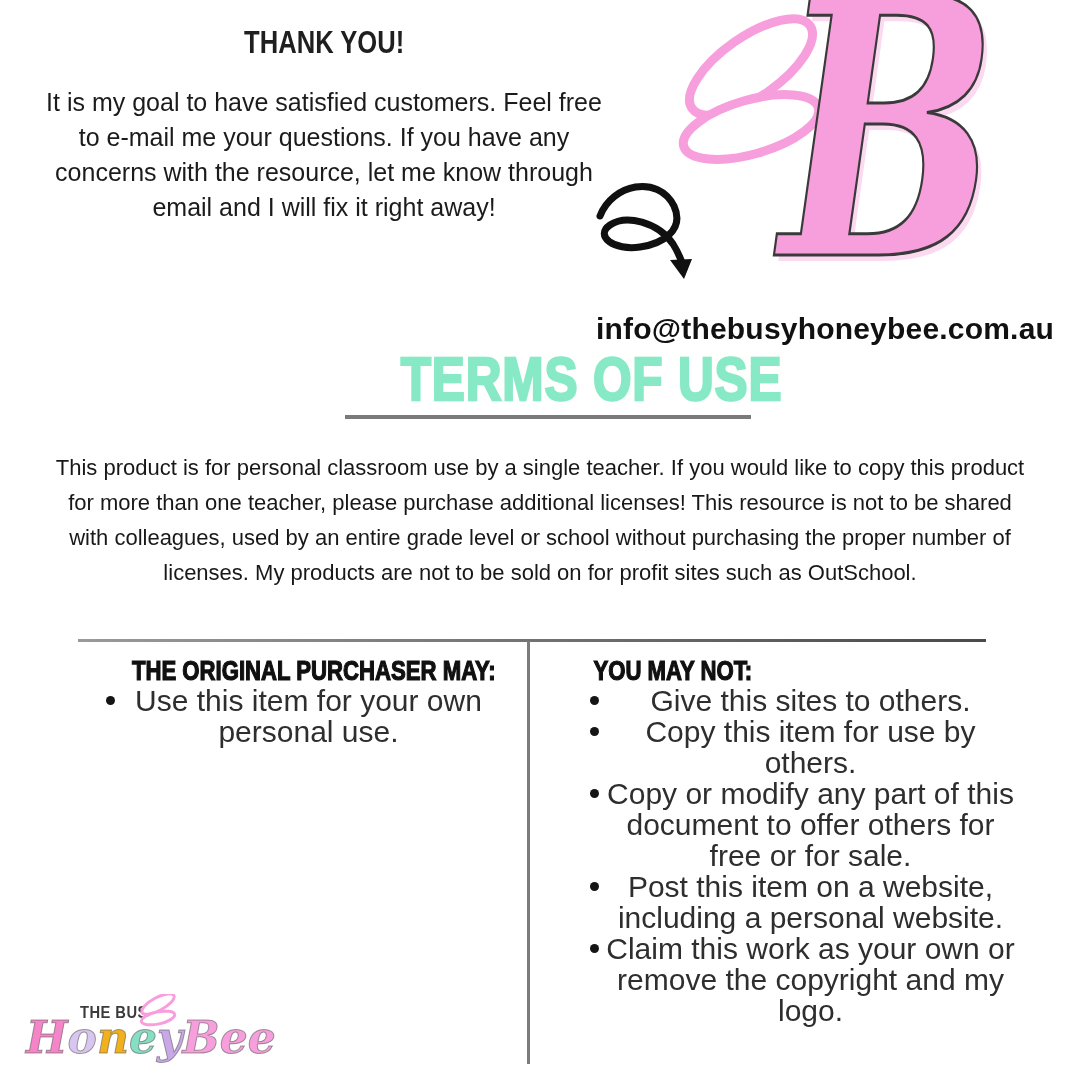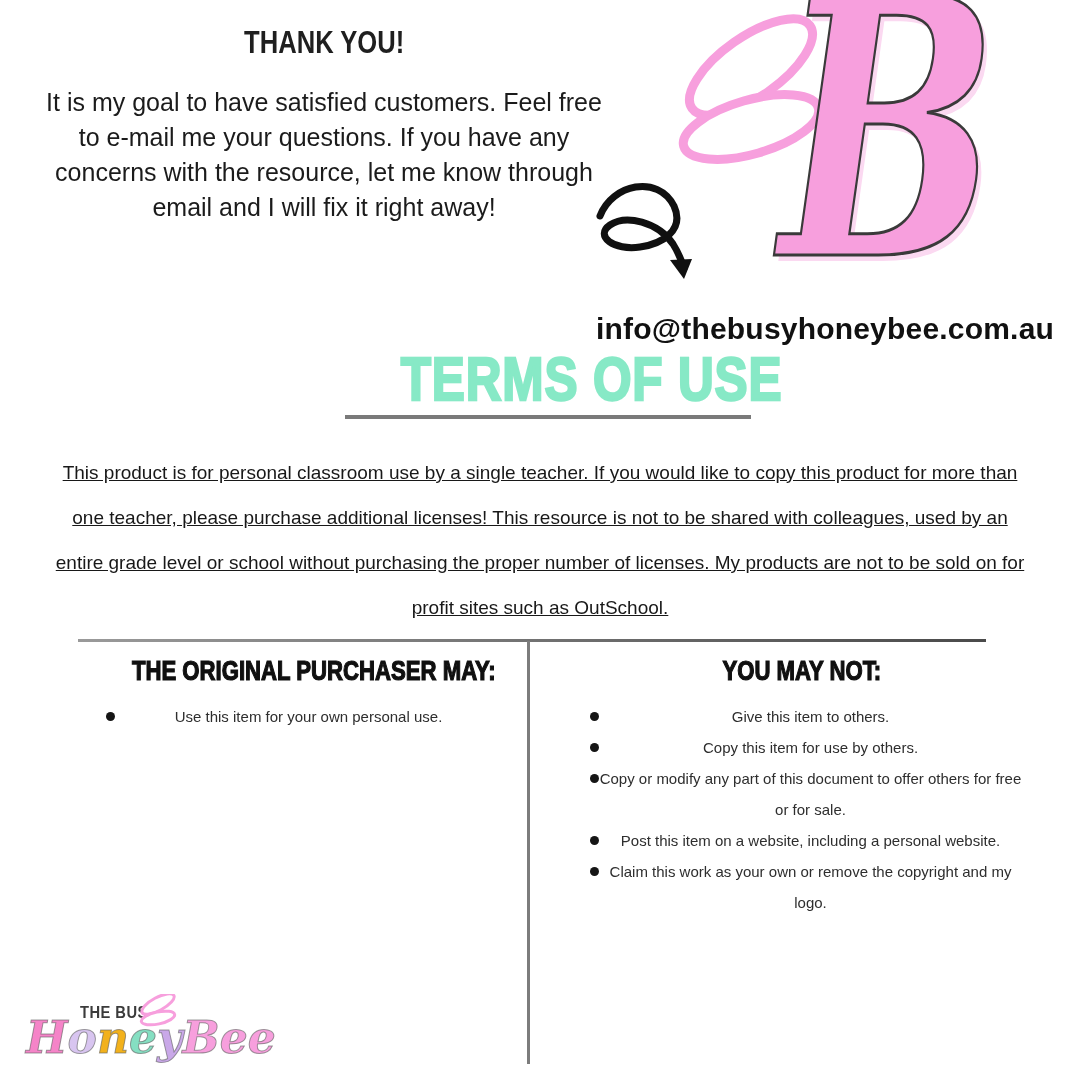--- a/index.html
+++ b/index.html
@@ -33,33 +33,33 @@
     position:absolute; left:596px; top:312px; width:450px; text-align:center;
     font-weight:700; font-size:30px; color:#111; letter-spacing:.2px;
   }
   
   .terms-head-wrap { position:absolute; left:270px; top:348px; width:560px; text-align:right; }
   .terms-title { font-size:62px; color:#87e9c6; -webkit-text-stroke:2.5px #87e9c6; letter-spacing:1px; }
   .terms-underline { position:absolute; left:345px; top:415px; width:406px; height:4px; background:#7a7a7a; }
   
   .terms-body {
     position:absolute; left:48px; top:450px; width:984px; text-align:center;
-    font-size:19px; line-height:45px; color:#181818;text-decoration:underline;
+    font-size:22px; line-height:35px; color:#181818;
   }
   
   .divider-h { position:absolute; left:78px; top:639px; width:908px; height:3px;
     background:linear-gradient(to right,#9a9a9a,#4a4a4a); }
   .divider-v { position:absolute; left:527px; top:641px; width:3px; height:423px; background:#7c7c7c; }
   
   .col { position:absolute; top:658px; }
   .col-left  { left:92px;  width:416px; }
   .col-right { left:576px; width:452px; }
-  .col-header { display:block; text-align:center; margin-bottom:16px; }
+  .col-header { display:block; text-align:left; }
   .col-header .display { font-size:27px; color:#101010; -webkit-text-stroke:1.2px #101010; transform:scaleX(.82); }
-  .col ul { list-style:none; font-size:15px; line-height:31px; color:#2e2e2e; }
+  .col ul { list-style:none; font-size:30px; line-height:31px; color:#2e2e2e; }
   .col li { display:flex; align-items:flex-start; }
   .dot { flex:none; width:9px; height:9px; border-radius:50%; background:#151515; margin:11px 0 0 14px; }
   .li-text { flex:1; text-align:center; padding:0 6px 0 0; }
   
   .brand { position:absolute; left:24px; top:998px; width:220px; height:78px; }
   .brand-top {
     position:absolute; left:56px; top:6px; font-weight:700; font-size:16px;
     color:#3b3b3b; letter-spacing:.5px; transform:scaleX(.92); transform-origin:left;
   }
   .brand-script {
@@ -115,21 +115,21 @@
           <span class="li-text">Use this item for your own personal use.</span>
         </li>
     </ul>
   </section>
 
   <section class="col col-right">
     <span class="col-header"><span class="display">YOU MAY NOT:</span></span>
     <ul>
       <li>
           <span class="dot"></span>
-          <span class="li-text">Give this item to others.</span>
+          <span class="li-text">Give this sites to others.</span>
         </li>
       <li>
           <span class="dot"></span>
           <span class="li-text">Copy this item for use by others.</span>
         </li>
       <li>
           <span class="dot"></span>
           <span class="li-text">Copy or modify any part of this document to offer others for free or for sale.</span>
         </li>
       <li>

